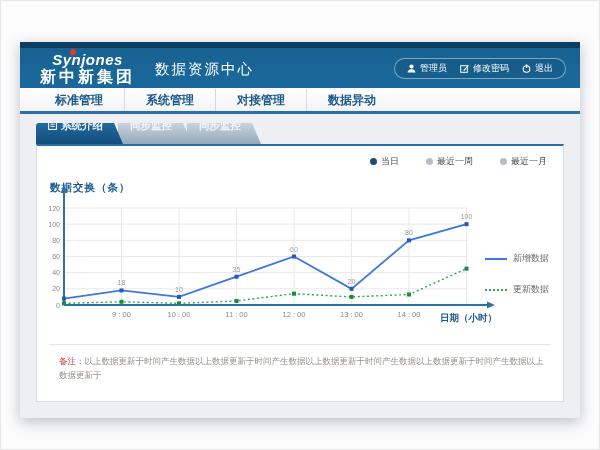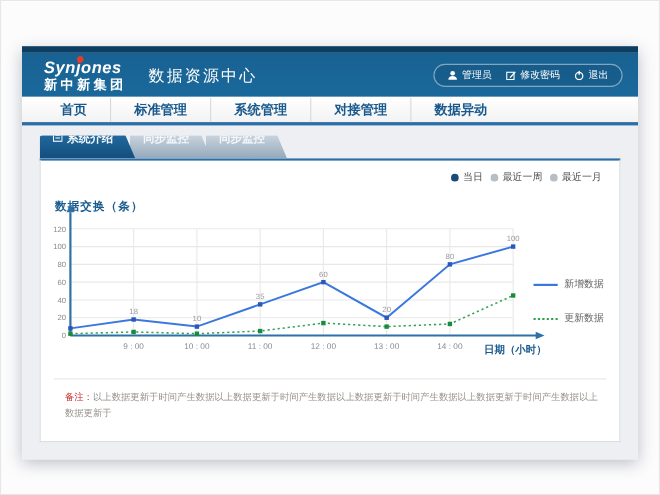--- a/index.html
+++ b/index.html
@@ -3,46 +3,46 @@
 <meta charset="utf-8">
 <style>
   * { margin:0; padding:0; box-sizing:border-box; }
   html,body { width:600px; height:450px; font-family:"Liberation Sans","DejaVu Sans",sans-serif; }
   .canvas { position:relative; width:600px; height:450px; background:#fcfcfd; overflow:hidden;
             box-shadow: inset 0 0 0 1px #e7e7e7; }
   .page { position:absolute; left:20px; top:42px; width:560px; height:376px; background:#edeff2;
           box-shadow:0 4px 14px rgba(50,60,75,.32); }
   .topstrip { height:6px; background:#0d3e62; }
   
-  .header { height:40px; background:linear-gradient(#186292,#1a689b); display:flex; align-items:center; padding:16px 14px; }
+  .header { height:40px; background:linear-gradient(#186292,#1a689b); display:flex; align-items:center; padding:16px 14px;text-align:center; }
   .logo { position:relative; color:#fff; line-height:1; padding-left:6px; }
   .logo-en { font-size:15px; font-weight:bold; font-style:italic; letter-spacing:.5px; }
   .logo-dot { position:absolute; left:36px; top:-3px; width:6px; height:6px; background:#e23c2b; border-radius:50% 50% 50% 0; transform:rotate(-20deg); }
-  .logo-cn { font-size:12px; font-weight:bold; letter-spacing:3px; margin-top:2px; }
+  .logo-cn { font-size:16px; font-weight:bold; letter-spacing:3px; margin-top:2px; }
   .app-title { color:#fff; font-size:14.5px; letter-spacing:2px; margin-left:20px; margin-top:2px; }
   .userbar { margin-left:auto; display:flex; align-items:center; gap:13px; border:1px solid rgba(255,255,255,.45);
              background:rgba(0,0,0,.07); border-radius:11px; padding:3px 12px; color:#fff; font-size:9px; }
   .user-item { display:inline-flex; align-items:center; gap:4px; cursor:pointer; white-space:nowrap; }
   .user-item svg { display:block; }
   
   .nav { height:26px; background:linear-gradient(#ffffff,#f3f3f3); border-bottom:3px solid #2c6ea7; display:flex; align-items:center; padding-left:14px; }
   .nav-item { padding:0 21px; font-size:12px; font-weight:bold; color:#19598d; line-height:22px; border-right:1px solid #d9d9d9; cursor:pointer; }
   .nav-item:last-child { border-right:none; }
   
   .content { padding-top:9px; height:301px; }
   .tabs { margin-left:16px; display:flex; height:21px; }
   .tab { position:relative; height:21px; display:flex; align-items:center; gap:4px; padding:0 20px 16px 12px;
          font-size:10.5px; font-weight:bold; color:#f4f7fa; cursor:pointer;
          background:linear-gradient(#c9d3dd,#94a9bb);
          clip-path:polygon(0 0, calc(100% - 9px) 0, 100% 100%, 0 100%); margin-right:-5px; }
   .tab.active { background:linear-gradient(#20699e,#144e7c); z-index:3; border-top-left-radius:3px; }
   .tab:nth-child(2){ z-index:2; } .tab:nth-child(3){ z-index:1; }
   
   .panel { position:relative; margin:0 16px; height:258px; background:#fff; border:1px solid #d7dce1; border-top:2px solid #2b6da6; }
-  .radios { position:absolute; top:9px; right:16px; display:flex; gap:7px; align-items:center; font-size:9px; color:#4a4a4a;text-align:center; }
+  .radios { position:absolute; top:9px; right:16px; display:flex; gap:27px; align-items:center; font-size:9px; color:#4a4a4a;text-align:center; }
   .radio { display:inline-flex; align-items:center; gap:4px; cursor:pointer; }
   .radio-dot { width:7px; height:7px; border-radius:50%; background:#b7bdc4; }
   .radio.selected .radio-dot { background:#1b4a75; }
   .ylabel { position:absolute; left:13px; top:35px; font-size:10.5px; font-weight:bold; color:#1a5c8e; letter-spacing:1px; }
   #chart-svg { position:absolute; left:8px; top:38px; }
   .legend { position:absolute; right:14px; top:88px; font-size:9px; color:#666; }
   .legend-row { display:flex; align-items:center; gap:6px; margin-bottom:10px;margin-top:18px; }
   .swatch { width:22px; height:0; }
   .swatch.solid  { border-top:2px solid #3b78dd; }
   .swatch.dotted { border-top:2px dotted #2fa352; }
@@ -89,21 +89,20 @@
                 <circle cx="4.5" cy="5" r="3.3" fill="none" stroke="#fff" stroke-width="1.1"></circle>
                 <line x1="4.5" y1="0.4" x2="4.5" y2="4" stroke="#fff" stroke-width="1.3"></line>
               </svg>
             </span>
           <span>退出</span>
         </span>
       </div>
     </header>
 
     <nav class="nav">
-      <span class="nav-item">首页</span>
       <span class="nav-item">标准管理</span>
       <span class="nav-item">系统管理</span>
       <span class="nav-item">对接管理</span>
       <span class="nav-item">数据异动</span>
     </nav>
 
     <div class="content">
       <div class="tabs">
         <div class="tab active">
           <span><svg width="9" height="9" viewBox="0 0 9 9">

